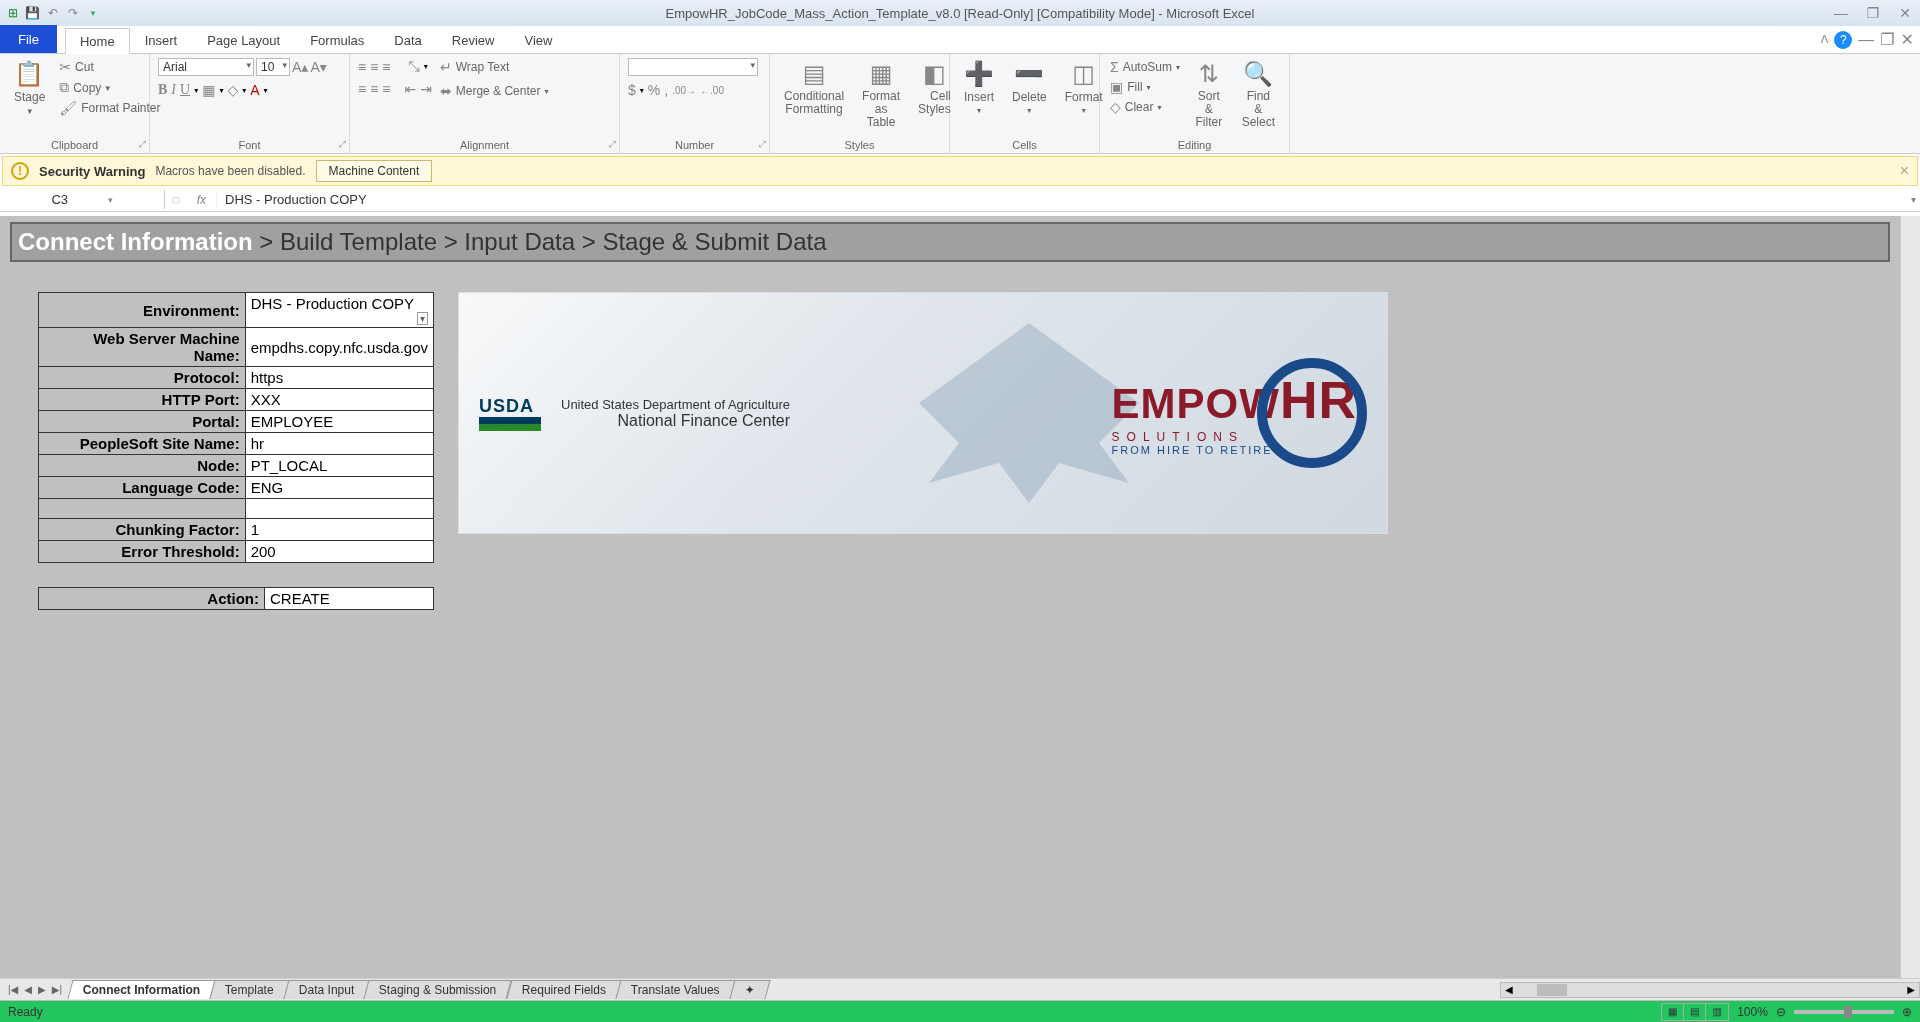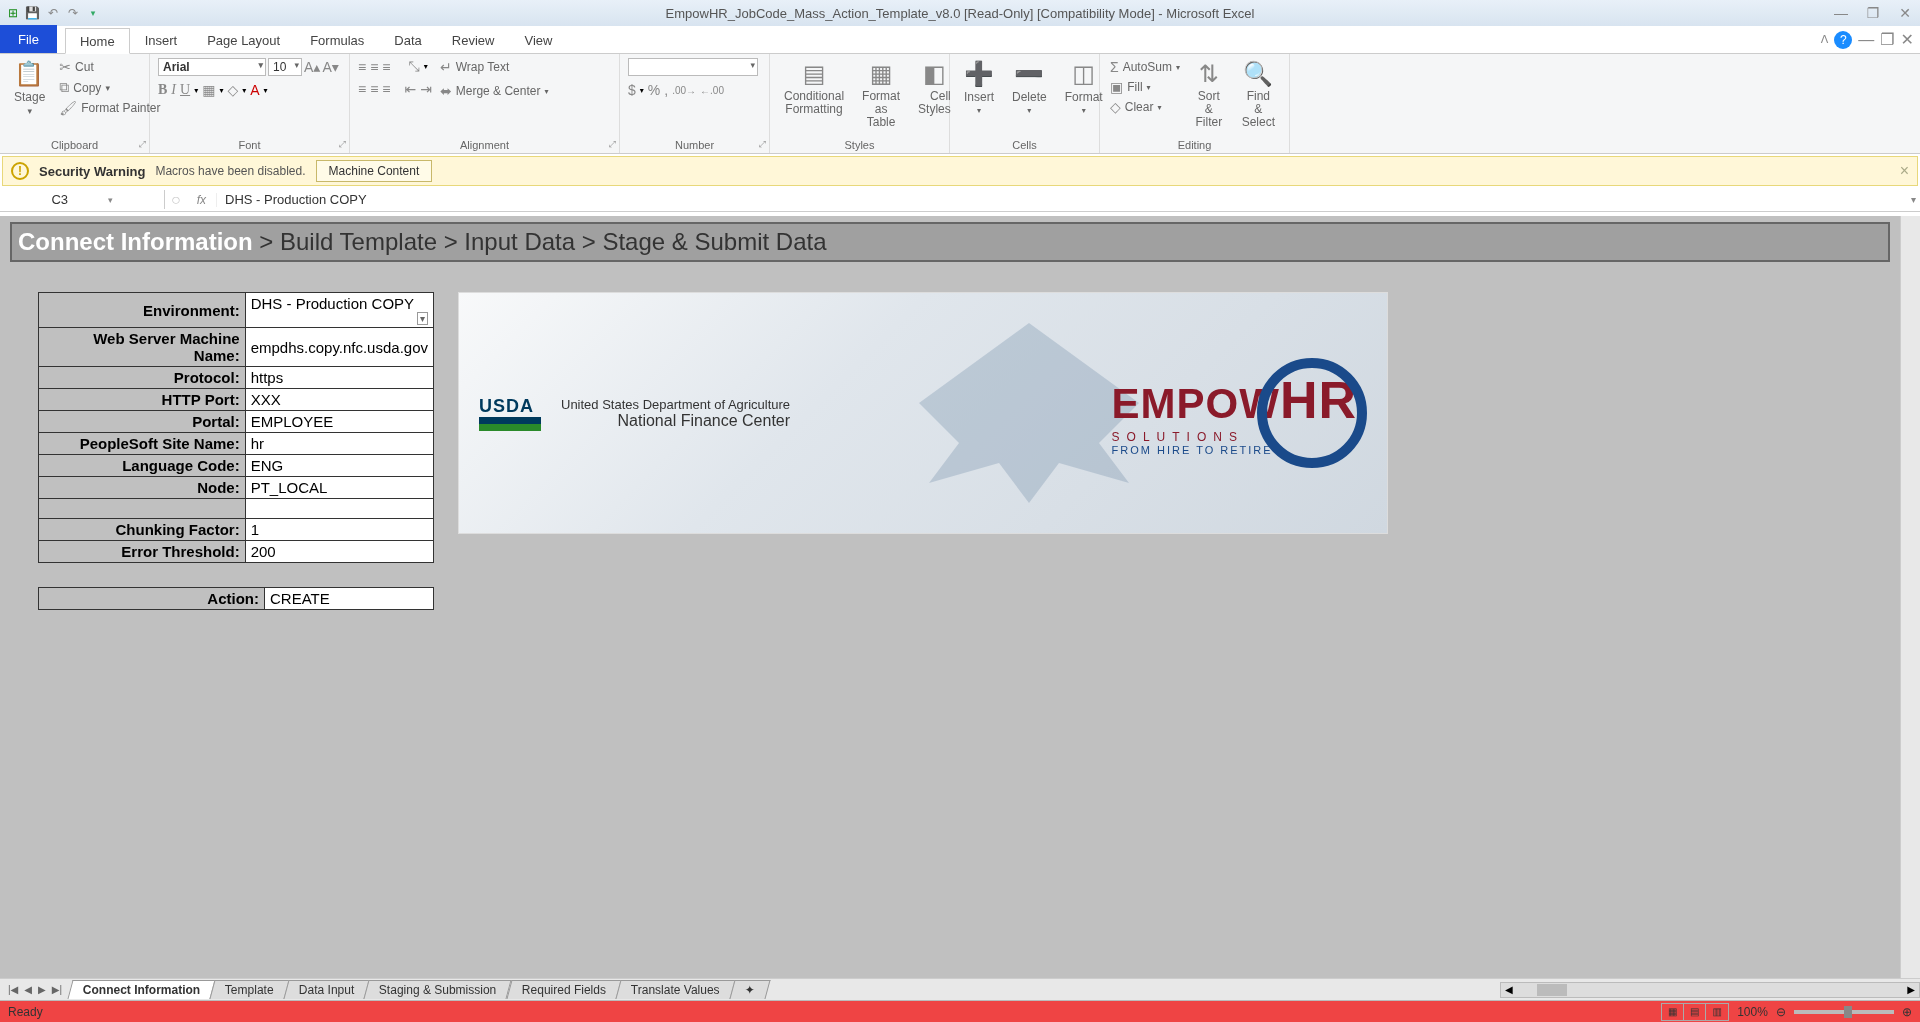--- a/index.html
+++ b/index.html
@@ -87,21 +87,21 @@
 .nav-arrows { display: flex; gap: 2px; padding: 0 6px; }
 .nav-arrows span { font-size: 10px; color: #666; padding: 0 2px; }
 .stabs { display: flex; }
 .stab { border: 1px solid #999; border-bottom: none; background: #ddd; padding: 2px 12px; font-size: 12px; color: #333; margin-right: -1px; transform: skewX(-15deg); }
 .stab > span { display: inline-block; transform: skewX(15deg); }
 .stab.active { background: #fff; font-weight: bold; }
 .hscroll { margin-left: auto; width: 420px; height: 16px; background: #ddd; border: 1px solid #bbb; display: flex; align-items: center; }
 .hscroll .thumb { width: 30px; height: 12px; background: #bbb; margin-left: 20px; }
 
 
-.statusbar { position: absolute; bottom: 0; left: 0; right: 0; height: 22px; background: #ef4444; border-top: 1px solid #bbb; display: flex; align-items: center; padding: 0 8px; font-size: 12px; color: #333; }
+.statusbar { position: absolute; bottom: 0; left: 0; right: 0; height: 22px; background: #22c55e; border-top: 1px solid #bbb; display: flex; align-items: center; padding: 0 8px; font-size: 12px; color: #333; }
 .sb-right { margin-left: auto; display: flex; align-items: center; gap: 8px; }
 .view-btns { display: flex; border: 1px solid #aaa; }
 .view-btns span { width: 22px; height: 16px; border-right: 1px solid #aaa; display: flex; align-items: center; justify-content: center; font-size: 10px; }
 .zoom-slider { width: 100px; height: 4px; background: #bbb; position: relative; }
 .zoom-slider .zt { position: absolute; left: 50%; top: -4px; width: 8px; height: 12px; background: #888; }
 </style>
 </head>
 <body>
 
 <div class="titlebar">
@@ -164,21 +164,21 @@
       </div>
     </div>
     <div class="rgroup-label">Clipboard</div>
     <div class="rgroup-launcher">⤢</div>
   </div>
 
   <div class="rgroup" style="width:200px;">
     <div class="rgroup-body">
         <div class="vstack" style="gap:6px;">
       <div class="font-box">
-        <div class="combo" style="width:108px;font-weight:bold;">Arial</div>
+        <div class="combo" style="width:96px;">Arial</div>
         <div class="combo" style="width:34px;">10</div>
         <span class="ic">A▴</span>
         <span class="ic">A▾</span>
       </div>
       <div class="hstack">
         <span class="ic" style="font-weight:bold;font-family:serif;">B</span>
         <span class="ic" style="font-style:italic;font-family:serif;">I</span>
         <span class="ic" style="text-decoration:underline;font-family:serif;">U</span>
             <span style="font-size:8px;">▾</span>
         <span class="ic">▦</span>
@@ -365,26 +365,26 @@
             </tr>
         <tr>
               <td class="label">Portal:</td>
               <td>EMPLOYEE</td>
             </tr>
         <tr>
               <td class="label">PeopleSoft Site Name:</td>
               <td>hr</td>
             </tr>
         <tr>
+              <td class="label">Node:</td>
+              <td>PT_LOCAL</td>
+            </tr>
+        <tr>
               <td class="label">Language Code:</td>
               <td>ENG</td>
-            </tr>
-        <tr>
-              <td class="label">Node:</td>
-              <td>PT_LOCAL</td>
             </tr>
         <tr class="empty">
               <td class="label"></td>
               <td></td>
             </tr>
         <tr>
               <td class="label">Chunking Factor:</td>
               <td>1</td>
             </tr>
         <tr>

